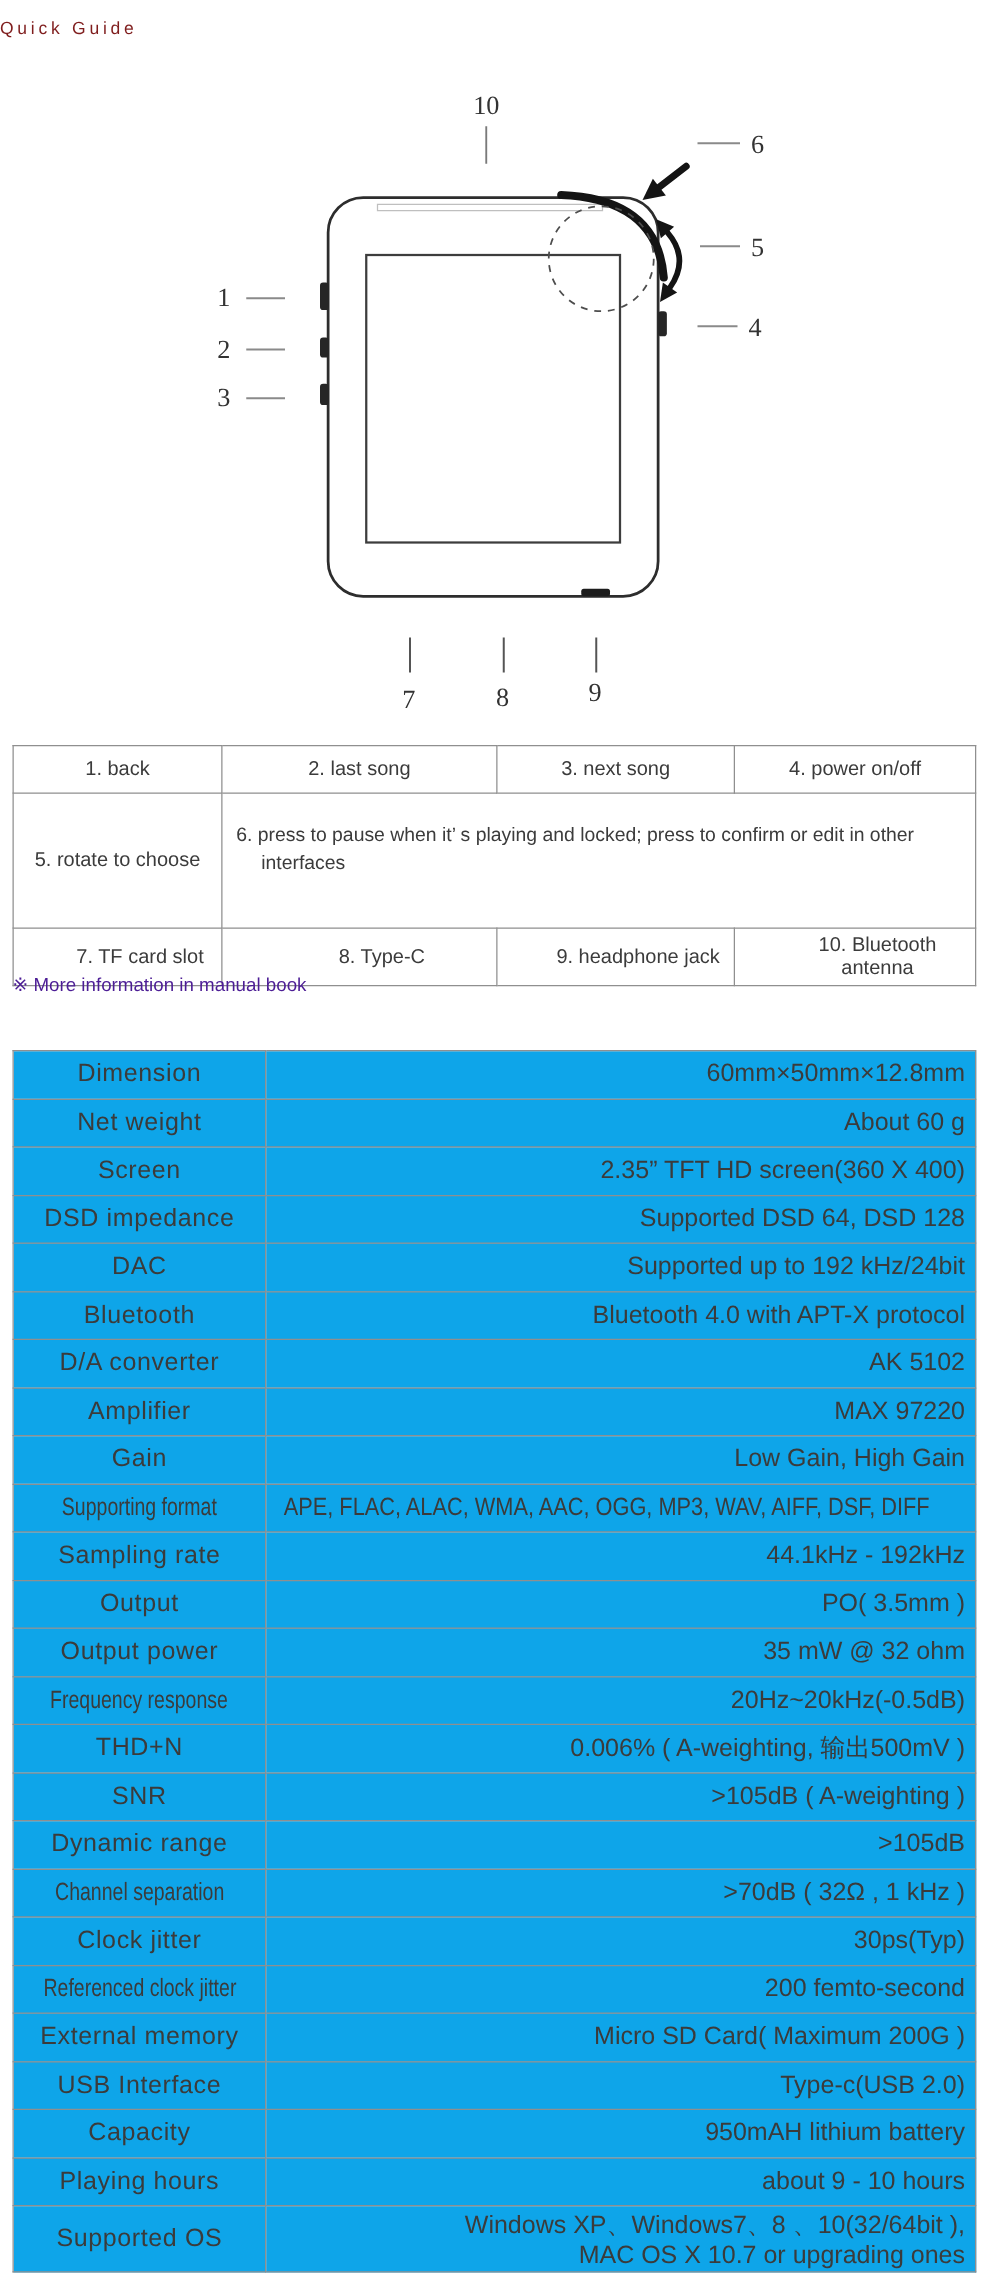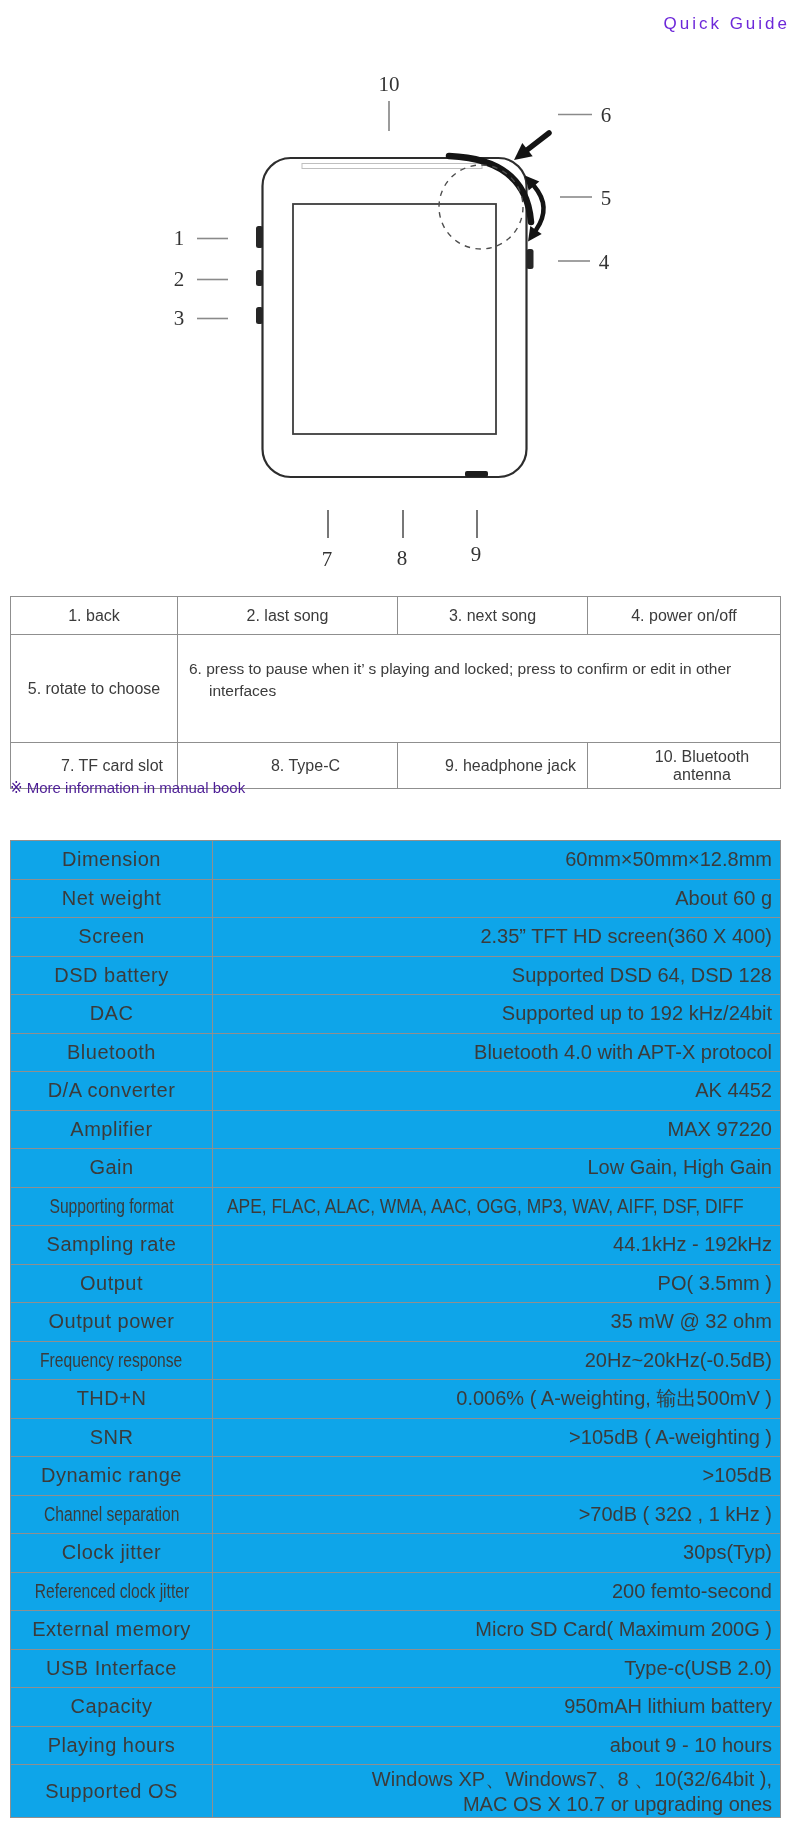--- a/index.html
+++ b/index.html
@@ -1,19 +1,19 @@
 <!DOCTYPE html>
 <html><head>
 <meta charset="utf-8">
 <style>
   html,body{margin:0;padding:0;background:#ffffff;}
   .page{position:relative;width:790px;height:1823px;background:#fff;
         font-family:"Liberation Sans","DejaVu Sans",sans-serif;color:#3b3b3b;overflow:hidden;}
-  .title{position:absolute;top:14px;left:0;right:0;margin:0;text-align:right;
-         font-size:17px;font-weight:400;letter-spacing:3px;color:#6d28d9;}
+  .title{position:absolute;top:14px;left:0;right:0;margin:0;text-align:left;
+         font-size:14px;font-weight:400;letter-spacing:3px;color:#7f1d1d;}
   .diagram{position:absolute;top:55px;left:0;}
   .num{font-family:"Liberation Serif","DejaVu Serif",serif;font-size:21px;fill:#333;}
   table{border-collapse:collapse;}
   
   .parts{position:absolute;top:596px;left:10px;width:770px;table-layout:fixed;
          font-size:16px;color:#3b3b3b;}
   .parts td{border:1px solid #8f8f8f;text-align:center;vertical-align:middle;padding:2px 4px;background:#fff;}
   .parts tr.r1 td{height:33px;}
   .parts tr.r2 td{height:78px;}
   .parts tr.r3 td{height:41px;padding-left:40px;}
@@ -131,34 +131,34 @@
         </tr>
         <tr>
           <td class="l"><span>Net weight</span></td>
           <td class="v"><span>About 60 g</span></td>
         </tr>
         <tr>
           <td class="l"><span>Screen</span></td>
           <td class="v"><span>2.35” TFT HD screen(360 X 400)</span></td>
         </tr>
         <tr>
-          <td class="l"><span>DSD battery</span></td>
+          <td class="l"><span>DSD impedance</span></td>
           <td class="v"><span>Supported DSD 64, DSD 128</span></td>
         </tr>
         <tr>
           <td class="l"><span>DAC</span></td>
           <td class="v"><span>Supported up to 192 kHz/24bit</span></td>
         </tr>
         <tr>
           <td class="l"><span>Bluetooth</span></td>
           <td class="v"><span>Bluetooth 4.0 with APT-X  protocol</span></td>
         </tr>
         <tr>
           <td class="l"><span>D/A converter</span></td>
-          <td class="v"><span>AK 4452</span></td>
+          <td class="v"><span>AK 5102</span></td>
         </tr>
         <tr>
           <td class="l"><span>Amplifier</span></td>
           <td class="v"><span>MAX 97220</span></td>
         </tr>
         <tr>
           <td class="l"><span>Gain</span></td>
           <td class="v"><span>Low Gain, High Gain</span></td>
         </tr>
         <tr>

